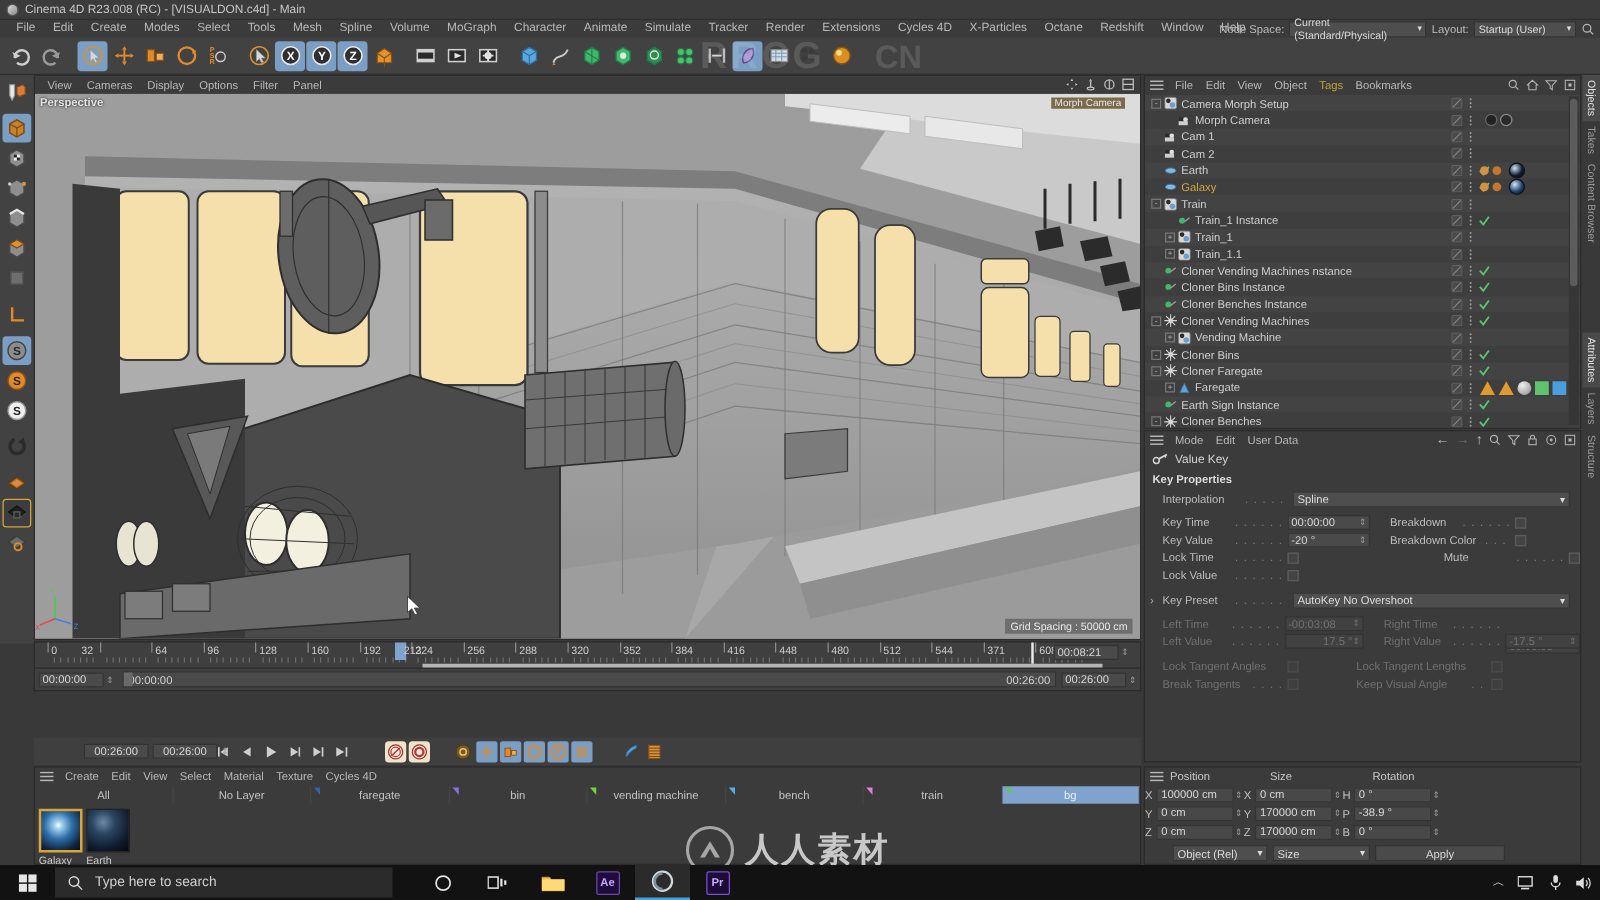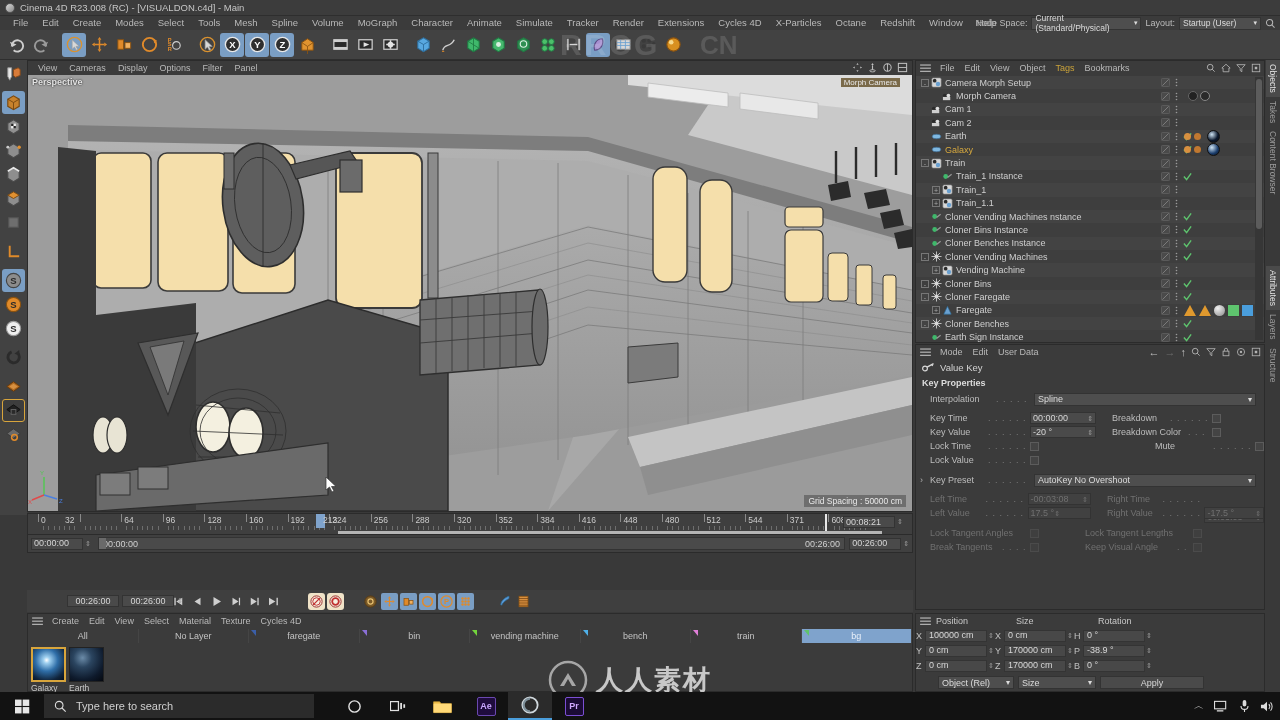--- a/index.html
+++ b/index.html
@@ -1155,49 +1155,49 @@
             <span style="position: absolute; left: 268px; display: flex; gap: 3px; align-items: center;">
               <span style="width:0;height:0;border-left:6px solid transparent;border-right:6px solid transparent;border-bottom:11px solid #e0992e;display:inline-block"></span>
               <span style="width:0;height:0;border-left:6px solid transparent;border-right:6px solid transparent;border-bottom:11px solid #e0992e;display:inline-block"></span>
               <span style="width:11px;height:11px;border-radius:50%;background:radial-gradient(circle at 35% 30%,#f0f0f0,#8a8a8a);display:inline-block"></span>
               <span style="width:11px;height:11px;background:#5ec46e;display:inline-block"></span>
               <span style="width:11px;height:11px;background:#4a9edc;display:inline-block"></span>
             </span>
           </div>
           <div class="orow">
             <span class="indent" style="width: 3px;"></span>
+            <span style="width: 10px;"></span>
+            <svg width="11" height="11" viewBox="0 0 12 12" style="margin-right: 3px;">
+              <circle cx="4" cy="6" r="2.6" fill="#3fb86b"></circle>
+              <path d="M6 7 L10.5 3.5" stroke="#9a9a9a" stroke-width="1.3" fill="none"></path>
+            </svg>
+            <span class="oname">Earth Sign Instance</span>
+            <span class="tagarea">
+              <svg width="9" height="9" viewBox="0 0 10 10">
+                <rect x="0.5" y="0.5" width="9" height="9" rx="1" fill="#4a4a4a" stroke="#666" stroke-width="0.8"></rect>
+                <path d="M1.5 8.5 L8.5 1.5" stroke="#888" stroke-width="0.9"></path>
+              </svg>
+              <svg width="9" height="9" viewBox="0 0 10 10">
+                <circle cx="5" cy="1.6" r="0.9" fill="#9a9a9a"></circle>
+                <circle cx="5" cy="5" r="0.9" fill="#9a9a9a"></circle>
+                <circle cx="5" cy="8.4" r="0.9" fill="#9a9a9a"></circle>
+              </svg>
+              <svg width="9" height="9" viewBox="0 0 10 10">
+                <path d="M1 5 L4 8.5 L9 1.5" stroke="#5ec46e" stroke-width="1.6" fill="none"></path>
+              </svg>
+            </span>
+          </div>
+          <div class="orow">
+            <span class="indent" style="width: 3px;"></span>
             <span class="expander">-</span>
             <svg width="11" height="11" viewBox="0 0 12 12" style="margin-right: 3px;">
               <circle cx="6" cy="6" r="2.4" fill="#d8d8d8" stroke="#555" stroke-width="0.8"></circle>
               <path d="M6 0.5 L6 11.5 M0.5 6 L11.5 6 M2 2 L10 10 M10 2 L2 10" stroke="#d8d8d8" stroke-width="0.9" fill="none"></path>
             </svg>
             <span class="oname">Cloner  Benches</span>
-            <span class="tagarea">
-              <svg width="9" height="9" viewBox="0 0 10 10">
-                <rect x="0.5" y="0.5" width="9" height="9" rx="1" fill="#4a4a4a" stroke="#666" stroke-width="0.8"></rect>
-                <path d="M1.5 8.5 L8.5 1.5" stroke="#888" stroke-width="0.9"></path>
-              </svg>
-              <svg width="9" height="9" viewBox="0 0 10 10">
-                <circle cx="5" cy="1.6" r="0.9" fill="#9a9a9a"></circle>
-                <circle cx="5" cy="5" r="0.9" fill="#9a9a9a"></circle>
-                <circle cx="5" cy="8.4" r="0.9" fill="#9a9a9a"></circle>
-              </svg>
-              <svg width="9" height="9" viewBox="0 0 10 10">
-                <path d="M1 5 L4 8.5 L9 1.5" stroke="#5ec46e" stroke-width="1.6" fill="none"></path>
-              </svg>
-            </span>
-          </div>
-          <div class="orow">
-            <span class="indent" style="width: 3px;"></span>
-            <span style="width: 10px;"></span>
-            <svg width="11" height="11" viewBox="0 0 12 12" style="margin-right: 3px;">
-              <circle cx="4" cy="6" r="2.6" fill="#3fb86b"></circle>
-              <path d="M6 7 L10.5 3.5" stroke="#9a9a9a" stroke-width="1.3" fill="none"></path>
-            </svg>
-            <span class="oname">Earth Sign Instance</span>
             <span class="tagarea">
               <svg width="9" height="9" viewBox="0 0 10 10">
                 <rect x="0.5" y="0.5" width="9" height="9" rx="1" fill="#4a4a4a" stroke="#666" stroke-width="0.8"></rect>
                 <path d="M1.5 8.5 L8.5 1.5" stroke="#888" stroke-width="0.9"></path>
               </svg>
               <svg width="9" height="9" viewBox="0 0 10 10">
                 <circle cx="5" cy="1.6" r="0.9" fill="#9a9a9a"></circle>
                 <circle cx="5" cy="5" r="0.9" fill="#9a9a9a"></circle>
                 <circle cx="5" cy="8.4" r="0.9" fill="#9a9a9a"></circle>
               </svg>
@@ -1329,21 +1329,21 @@
         <span class="alabel dim" style="width:58px;margin-left:16px;">Right Time</span>
         <span class="dotfill" style="width:42px;">. . . . . . .</span>
         <div class="afield dim" style="width:62px;justify-content:space-between;margin-top:36px;">
           <span>00:03:08</span>
           <span style="font-size:7px;">⇕</span>
         </div>
       </div>
       <div class="arow" style="padding-left:14px;">
         <span class="alabel dim" style="width:58px;">Left Value</span>
         <span class="dotfill" style="width:42px;">. . . . . . .</span>
-        <div class="afield dim" style="width:66px;justify-content:flex-start;">
+        <div class="afield dim" style="width:66px;justify-content:flex-end;">
           <span>17.5 °</span>
           <span style="font-size:7px;">⇕</span>
         </div>
         <span class="alabel dim" style="width:58px;margin-left:16px;">Right Value</span>
         <span class="dotfill" style="width:42px;">. . . . . . .</span>
         <div class="afield dim" style="width:62px;justify-content:space-between;">
           <span>-17.5 °</span>
           <span style="font-size:7px;">⇕</span>
         </div>
       </div>

